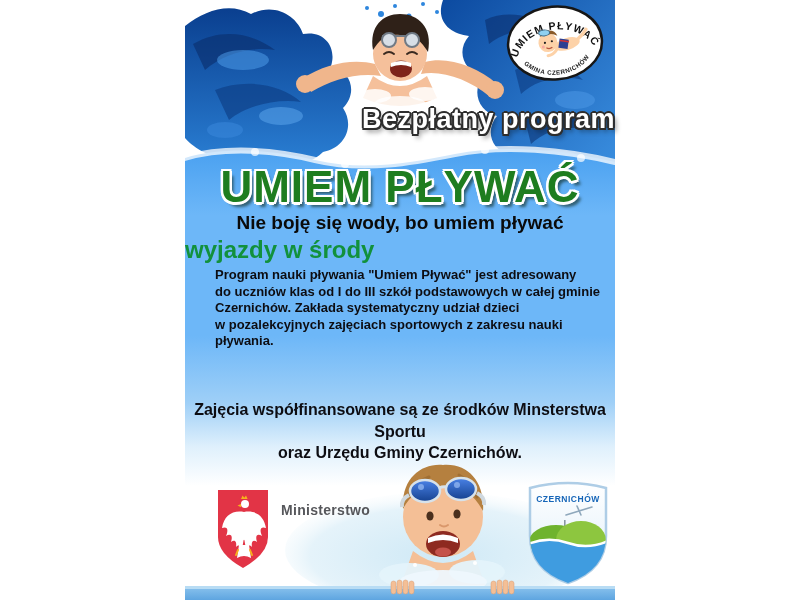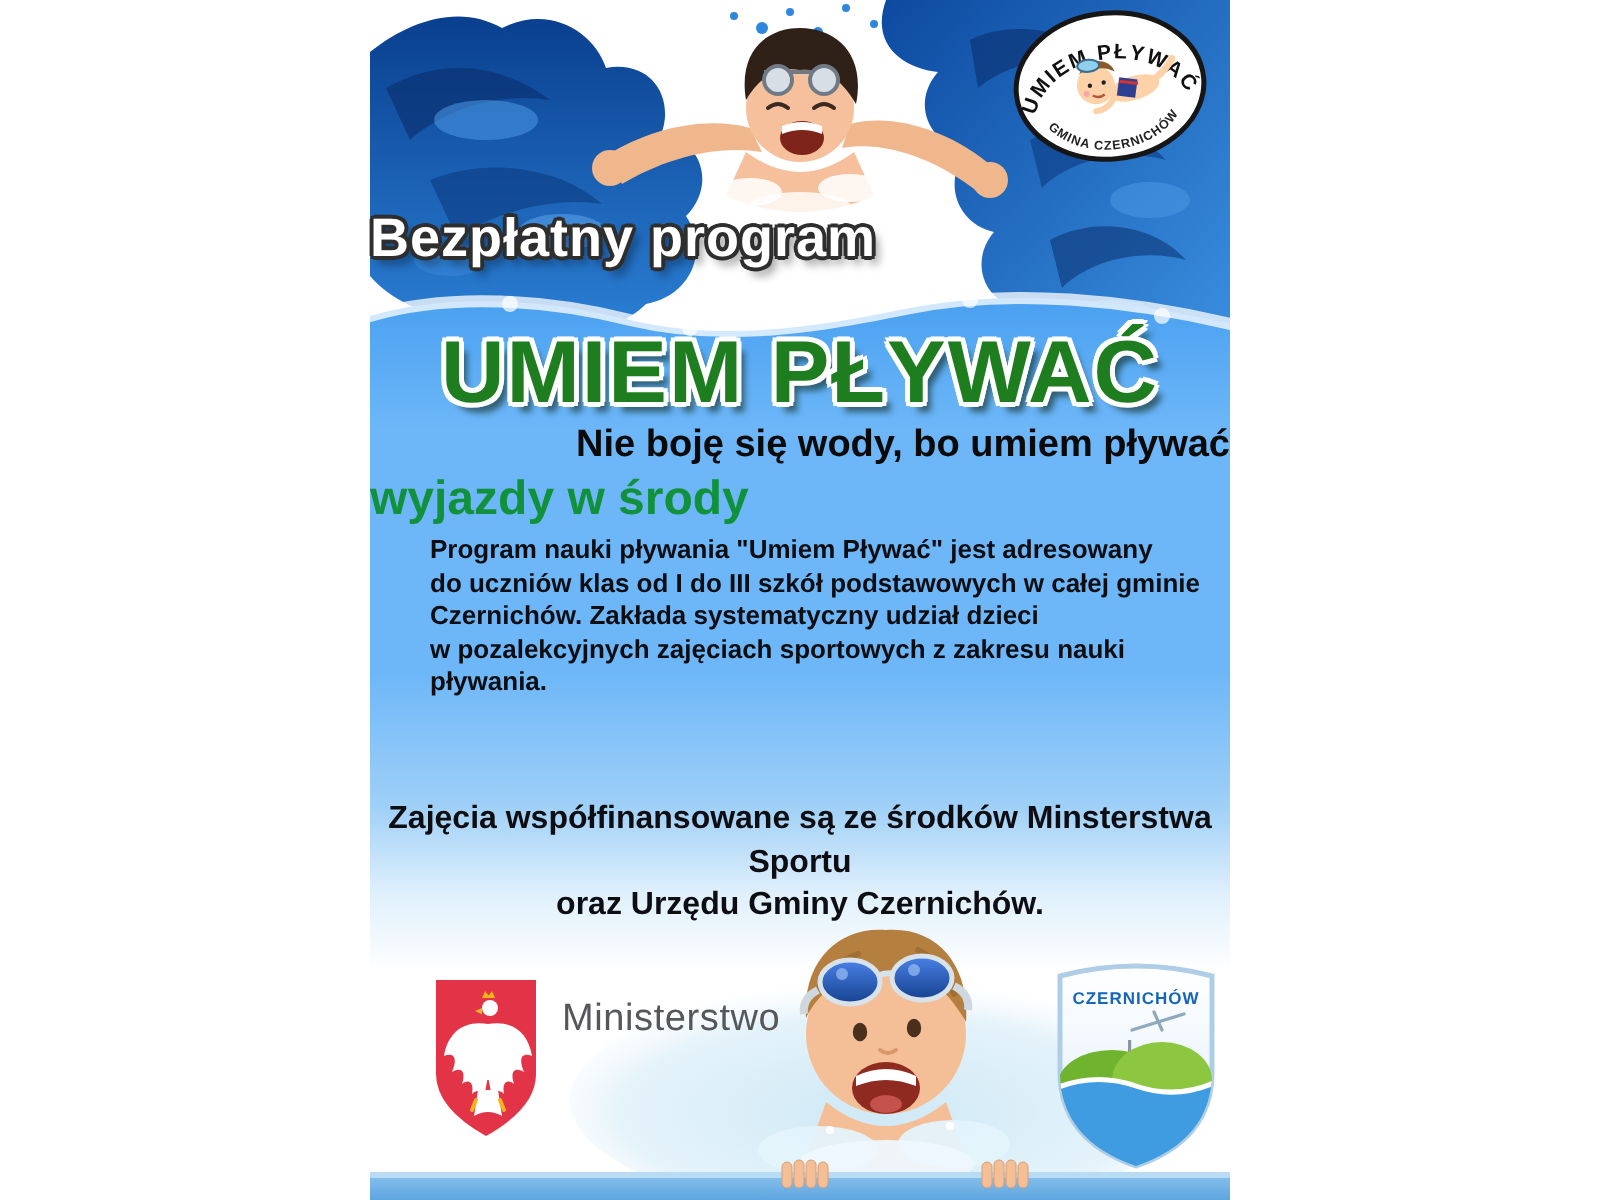--- a/index.html
+++ b/index.html
@@ -11,59 +11,59 @@
   .poster{
     position:absolute;left:185px;top:0;width:430px;height:600px;
     background:linear-gradient(180deg,
       #6db7f8 0%, #6db7f8 56%,
       #9ecff7 67%, #dff0fc 74.5%,
       #ffffff 81%, #ffffff 100%);
   }
   .splash-svg{position:absolute;top:0;left:0;width:430px;height:215px;z-index:1}
   .badge{position:absolute;top:2px;left:318px;width:104px;height:82px;z-index:6}
   .headline{
-    position:absolute;top:103px;left:0;width:100%;text-align:left;z-index:5;
+    position:absolute;top:103px;left:0;width:100%;text-align:right;z-index:5;
     color:#ffffff;font-size:27px;font-weight:bold;line-height:32px;letter-spacing:.5px;
     text-shadow:
       -1.5px -1.5px 0 #2e2e2e, 1.5px -1.5px 0 #2e2e2e,
       -1.5px 1.5px 0 #2e2e2e, 1.5px 1.5px 0 #2e2e2e,
       0 -2px 0 #2e2e2e, 0 2px 0 #2e2e2e, -2px 0 0 #2e2e2e, 2px 0 0 #2e2e2e,
       3px 4px 5px rgba(0,0,0,.45);
   }
   .program-name{
     position:absolute;top:163px;left:0;width:100%;text-align:center;z-index:5;
     color:#1e7d1f;font-size:44px;font-weight:bold;letter-spacing:1px;line-height:48px;
     text-shadow:
       -2px -2px 0 #ffffff, 2px -2px 0 #ffffff, -2px 2px 0 #ffffff, 2px 2px 0 #ffffff,
       0 -2.5px 0 #ffffff, 0 2.5px 0 #ffffff, -2.5px 0 0 #ffffff, 2.5px 0 0 #ffffff,
       4px 5px 3px rgba(5,25,5,.55);
   }
   .slogan{
-    position:absolute;top:211px;left:0;width:100%;text-align:right;z-index:5;
+    position:absolute;top:211px;left:0;width:100%;text-align:center;z-index:5;
     color:#0a0a0a;font-size:19px;font-weight:bold;line-height:24px;
   }
   .schedule{
     position:absolute;top:236px;left:0;width:100%;text-align:left;z-index:5;
     color:#12913c;font-size:24px;font-weight:bold;line-height:28px;
   }
   .para{
     position:absolute;left:30px;right:14px;z-index:5;
     color:#0d0d12;font-size:13px;font-weight:bold;line-height:16.5px;
     white-space:pre-line;text-align:left;
   }
   .para1{top:267px}
   .para2{top:341px}
   .funding{
     position:absolute;top:399px;left:6px;right:6px;z-index:5;text-align:center;
     color:#0d0d12;font-size:16px;font-weight:bold;line-height:21.5px;white-space:pre-line;
   }
   .bottom-band{position:absolute;top:455px;left:0;width:430px;height:145px;z-index:2}
   .ministry-text{
     position:absolute;top:497px;left:96px;z-index:4;
-    color:#56575b;font-size:19px;line-height:26px;font-weight:normal;letter-spacing:.3px;
+    color:#56575b;font-size:14px;line-height:26px;font-weight:bold;letter-spacing:.3px;
   }
 </style>
 </head>
 <body>
 
 <div class="poster">
 
   <svg class="splash-svg" viewBox="0 0 430 215">
     <defs>
       <linearGradient id="wdeep" x1="0" y1="0" x2="0" y2="1">

